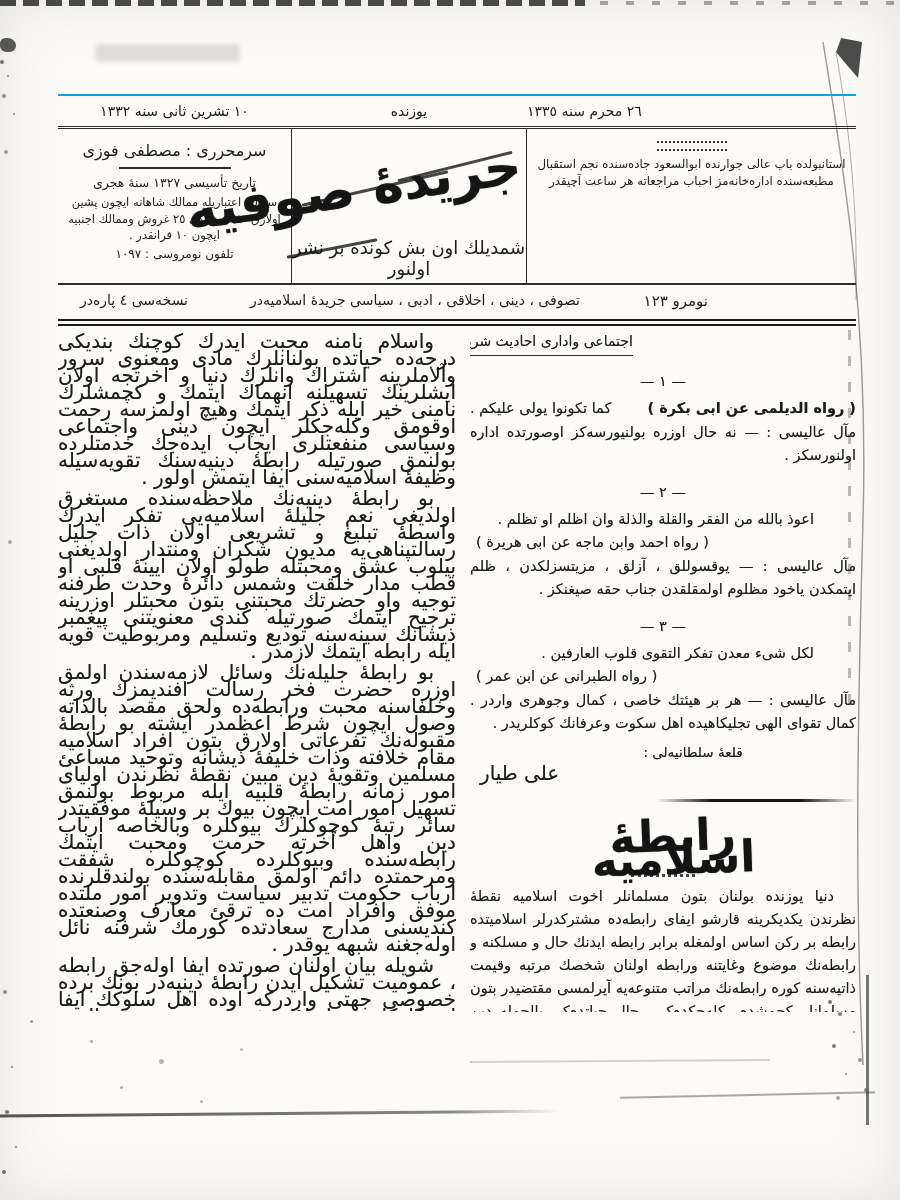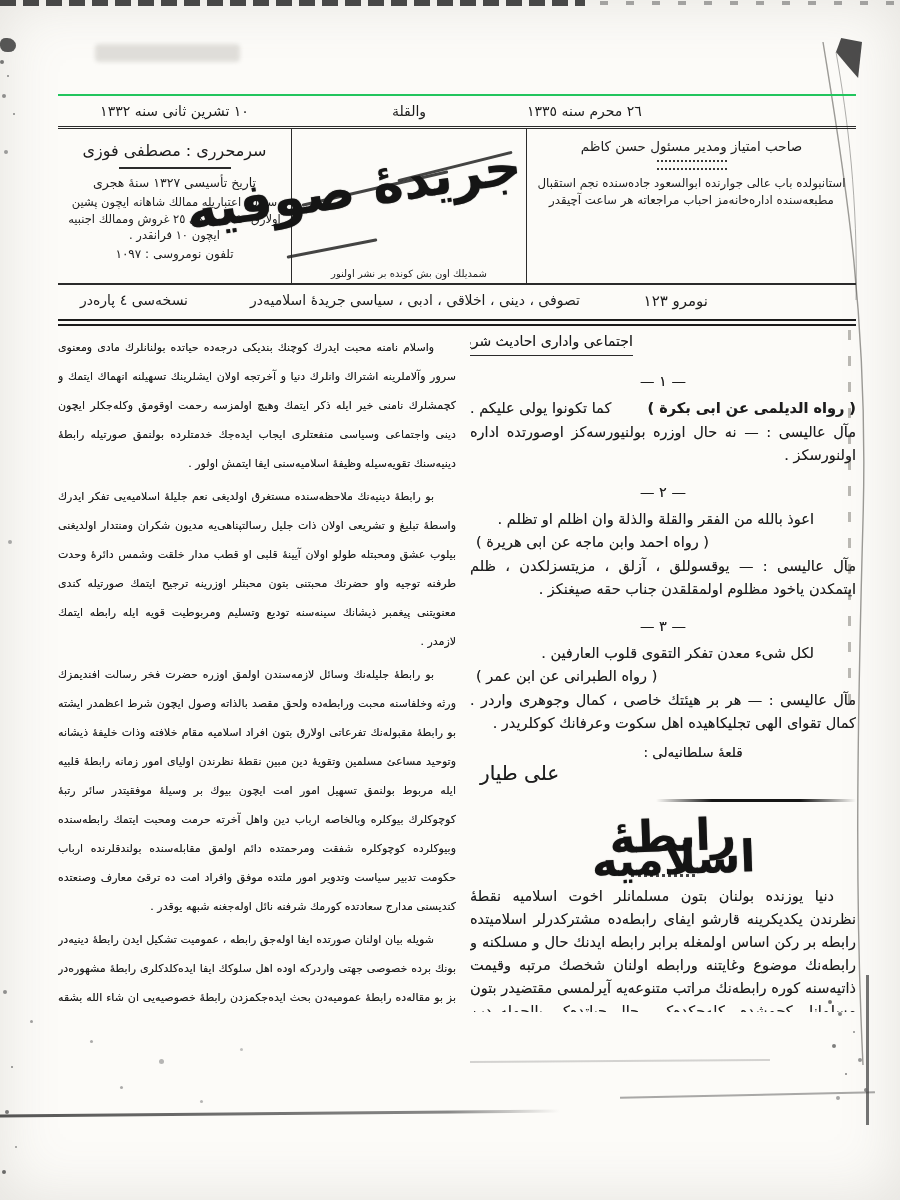--- a/index.html
+++ b/index.html
@@ -5,21 +5,21 @@
   html,body{margin:0;padding:0;background:#e8e8e6;}
   .page{
     position:relative;width:900px;height:1200px;margin:0 auto;
     background:#fcfbf8;overflow:hidden;
     font-family:"DejaVu Sans",sans-serif;color:#1c1c1c;
     box-shadow:inset 0 0 60px rgba(120,115,105,.18);
   }
   .rtl{direction:rtl;unicode-bidi:embed;}
 
   
-  .masthead{position:absolute;left:58px;top:94px;width:798px;border-top:2px solid #22c55e;}
+  .masthead{position:absolute;left:58px;top:94px;width:798px;border-top:2px solid #0ea5e9;}
   .dates-row{display:flex;border-bottom:3px double #2b2b2b;height:30px;align-items:center;}
   .dates-row .cell{font-size:14px;}
   .date-left{width:233px;text-align:center;}
   .weekday{width:236px;text-align:center;font-size:13px;}
   .date-right{width:329px;text-align:left;}
   .mast-main{display:flex;border-bottom:2px solid #2b2b2b;height:154px;}
   .mast-left{width:233px;padding:6px 8px 4px;box-sizing:border-box;text-align:center;}
   .mast-center{width:236px;position:relative;border-left:1px solid #2b2b2b;border-right:1px solid #2b2b2b;box-sizing:border-box;}
   .mast-right{width:329px;padding:6px 10px 4px;box-sizing:border-box;text-align:center;}
   .editor-line{font-size:16px;margin-top:6px;}
@@ -33,33 +33,33 @@
   .newspaper-title{
     position:absolute;right:4px;top:22px;width:230px;text-align:center;
     font-size:52px;font-weight:bold;transform:rotate(-8deg);
     letter-spacing:-2px;color:#151515;text-shadow:0 0 1px rgba(0,0,0,.55);
     white-space:nowrap;
   }
   .flourish{position:absolute;background:#232323;height:3px;border-radius:2px;opacity:.85;}
   .fl1{width:150px;left:8px;top:58px;transform:rotate(-13deg);}
   .fl2{width:118px;left:104px;top:36px;transform:rotate(-14deg);}
   .fl3{width:92px;left:-6px;top:118px;transform:rotate(-11deg);}
-  .newspaper-subtitle{position:absolute;bottom:4px;left:0;width:100%;text-align:center;font-size:10px;}
+  .newspaper-subtitle{position:absolute;bottom:4px;left:0;width:100%;text-align:center;font-size:18px;}
 
   
   .band{position:relative;height:34px;border-bottom:7px double #1c1c1c;font-size:14px;}
   .band span{position:absolute;top:7px;white-space:nowrap;}
   .issue-number{right:148px;font-size:15px;}
   .issue-description{right:276px;}
   .issue-price{left:22px;text-align:right;}
 
   
   .col-left{position:absolute;left:58px;top:333px;width:398px;height:678px;overflow:hidden;}
   .col-left p{
-    margin:0 0 4px;font-size:11px;line-height:29px;text-align:justify;
+    margin:0 0 4px;font-size:20px;line-height:17px;text-align:justify;
     text-indent:22px;text-shadow:0 0 .6px rgba(0,0,0,.45);
   }
   .col-right{position:absolute;left:470px;top:330px;width:386px;height:682px;overflow:hidden;}
   .col-right{font-size:14.5px;line-height:23px;text-shadow:0 0 .6px rgba(0,0,0,.45);}
   .section-header{text-align:left;margin-left:-26px;}
   .section-header span{display:inline-block;border-bottom:1.5px solid #2b2b2b;padding-bottom:2px;font-size:14px;}
   .hadith-number{text-align:center;margin:14px 0 4px;letter-spacing:4px;}
   .hadith-row{display:flex;justify-content:space-between;direction:rtl;}
   .hadith-row .attr{white-space:nowrap;font-weight:bold;}
   .hadith-quote{text-align:right;padding-right:42px;}
@@ -122,40 +122,39 @@
   <div class="art crease-bottom1"></div>
   <div class="art crease-bottom2"></div>
   <div class="art crease-mid"></div>
   <div class="art right-edge-bar"></div>
   <div class="art br-speckles"></div>
   <div class="art bl-speckles"></div>
 
   <div class="masthead">
     <div class="dates-row">
       <div class="cell date-left rtl">١٠ تشرين ثانى سنه ١٣٣٢</div>
-      <div class="cell weekday rtl">والقلة</div>
+      <div class="cell weekday rtl">يوزنده</div>
       <div class="cell date-right rtl">٢٦ محرم سنه ١٣٣٥</div>
     </div>
     <div class="mast-main">
       <div class="mast-left">
         <div class="editor-line rtl">سرمحررى : مصطفى فوزى</div>
         <div class="short-rule"></div>
         <div class="founding-line rtl">تاريخ تأسيسى ١٣٢٧ سنهٔ هجرى</div>
         <div class="subscription-line rtl">سنه‌لك اعتباريله ممالك شاهانه ايچون پشين اولارق ٤٠ الى ايكى ٢٥ غروش وممالك اجنبيه ايچون ١٠ فرانقدر .</div>
         <div class="phone-line rtl">تلفون نومروسى : ١٠٩٧</div>
       </div>
       <div class="mast-center">
         <div class="flourish fl1"></div>
         <div class="flourish fl2"></div>
         <div class="flourish fl3"></div>
         <div class="newspaper-title rtl">جريدهٔ صوفيه</div>
         <div class="newspaper-subtitle rtl">شمديلك اون بش كونده بر نشر اولنور</div>
       </div>
       <div class="mast-right">
-        <div class="owner-line rtl">صاحب امتياز ومدير مسئول حسن كاظم</div>
         <div class="squiggle"></div>
         <div class="squiggle"></div>
         <div class="address-line rtl">استانبولده باب عالى جوارنده ابوالسعود جاده‌سنده نجم استقبال مطبعه‌سنده اداره‌خانه‌مز احباب مراجعاته هر ساعت آچيقدر</div>
       </div>
     </div>
     <div class="band">
       <span class="issue-number rtl">نومرو ١٢٣</span>
       <span class="issue-description rtl">تصوفى ، دينى ، اخلاقى ، ادبى ، سياسى جريدهٔ اسلاميه‌در</span>
       <span class="issue-price rtl">نسخه‌سى ٤ پاره‌در</span>
     </div>

